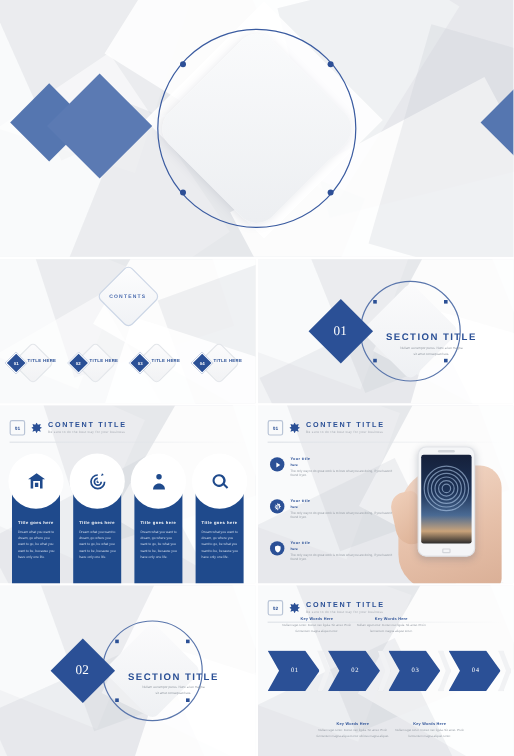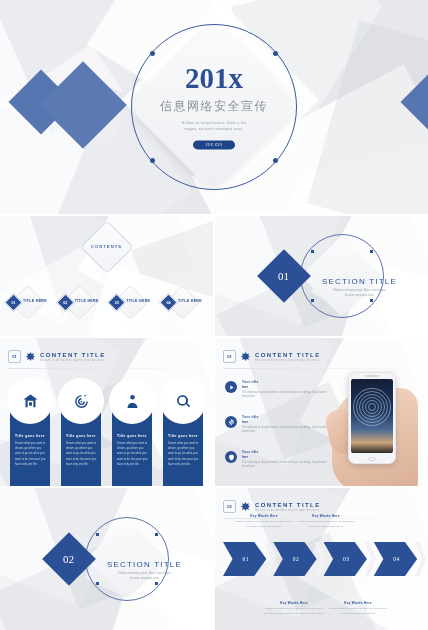--- a/index.html
+++ b/index.html
@@ -172,21 +172,21 @@
     transform:rotate(45deg);
     background:#2b5096;
   }
   .sec-dia-num {
     position:absolute; left:50%; top:50%;
     width:38px; height:38px; margin-left:-57px; margin-top:-19px;
     display:flex; align-items:center; justify-content:center;
     color:#fff; font-size:11px; font-family:"Liberation Serif",serif;
   }
   .sec-text { position:absolute; left:50%; top:50%; transform:translateY(-50%); margin-left:-10px; width:96px; text-align:center; }
-  .sec-title { font-size:8px; color:#2b5096; letter-spacing:1.2px; font-weight:400;margin-top:23px; }
+  .sec-title { font-size:8px; color:#2b5096; letter-spacing:1.2px; font-weight:700;margin-top:23px; }
   .sec-sub { margin-top:3px; font-size:2.7px; color:#9aa0a8; line-height:1.8; }
 
   
   .chead { position:absolute; left:8px; top:12px; display:flex; align-items:center; }
   .chead-badge {
     width:13px; height:13px; border:1px solid #b9c4d6; border-radius:2px;
     display:flex; align-items:center; justify-content:center;
     font-size:4px; color:#2b5096; font-weight:700;
   }
   .chead-icon {
@@ -317,29 +317,20 @@
     </div>
 
     <div class="hero-plate"></div>
     <div class="hero-circle">
       <span class="node n1"></span>
         <span class="node n2"></span>
       <span class="node n3"></span>
         <span class="node n4"></span>
     </div>
 
-    <div class="hero-text">
-      <div class="hero-year">201x</div>
-      <div class="hero-cn">信息网络安全宣传</div>
-      <div class="hero-sub">
-        <div>Nullam eu tempor purus. Nunc a leo</div>
-        <div>magna, sit amet consequat risus.</div>
-      </div>
-      <div class="hero-btn">XXX XXX</div>
-    </div>
   </div>
 
   <div class="slide s2">
     <div class="poly">
       <i style="left:-30px;top:-20px;width:120px;height:110px;transform:rotate(22deg)"></i>
       <i class="d" style="left:40px;top:-40px;width:140px;height:120px;transform:rotate(-18deg)"></i>
       <i class="e" style="left:100px;top:-30px;width:150px;height:130px;transform:rotate(30deg)"></i>
       <i class="f" style="left:150px;top:10px;width:120px;height:130px;transform:rotate(-20deg)"></i>
       <i style="left:-30px;top:60px;width:150px;height:110px;transform:rotate(-30deg)"></i>
       <i class="e" style="left:90px;top:70px;width:160px;height:110px;transform:rotate(18deg)"></i>

